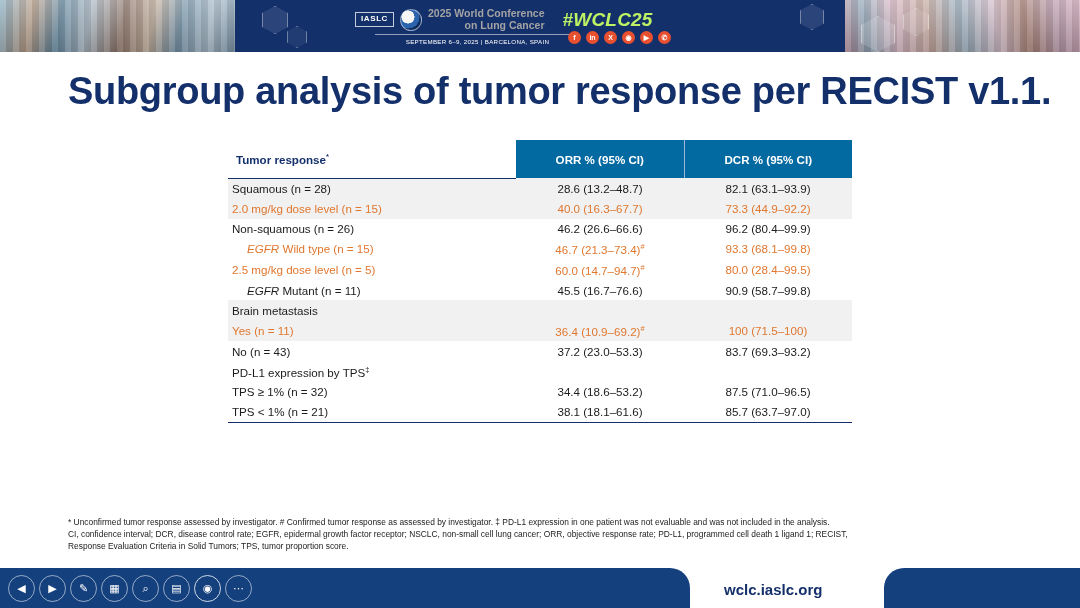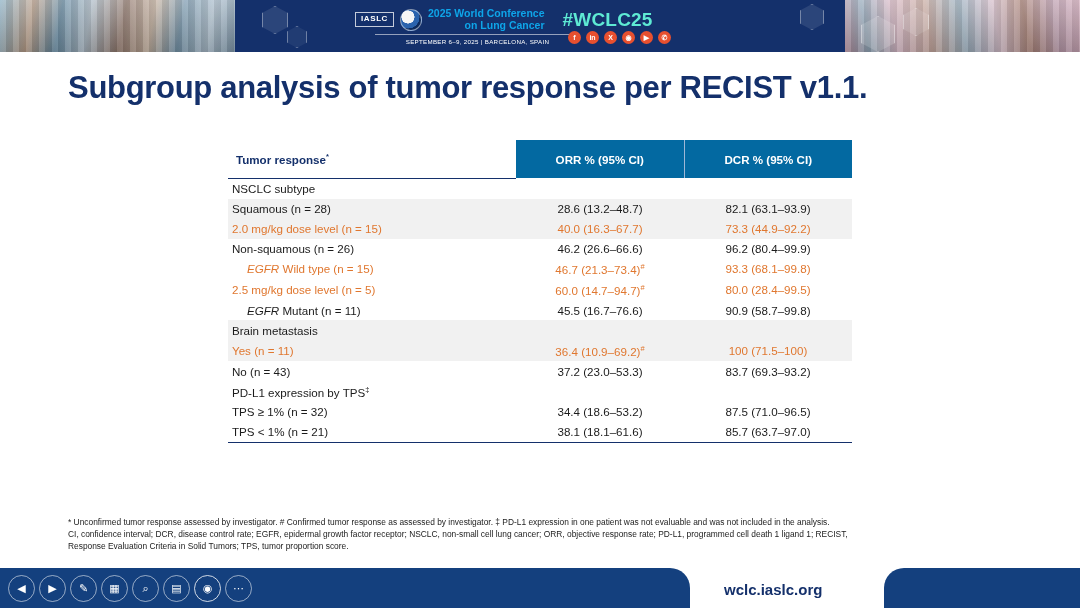--- a/index.html
+++ b/index.html
@@ -74,50 +74,51 @@
     color: #fff;
     font-size: 8px; font-weight: bold; letter-spacing: .6px;
     text-align: center;
   }
   .conf-logo-circle {
     width: 22px; height: 22px; border-radius: 50%;
     background: radial-gradient(circle at 35% 35%, #f6f6f6 0 35%, #2b63ad 36% 62%, #0d2a5c 63% 100%);
     margin: 0 6px;
     border: 1px solid rgba(255,255,255,.5);
   }
-  .conf-text { color: #0ea5e9; line-height: 1.05; }
+  .conf-text { color: #a3a3a3; line-height: 1.05; }
   .conf-text .l1 { font-size: 10.5px; font-weight: bold; }
   .conf-text .l2 { font-size: 10.5px; font-weight: bold; text-align: right; }
   .conf-dates {
     position: absolute; left: 20px; top: 34px;
     color: #fff; font-size: 6.2px; letter-spacing: .3px;
     border-top: 1px solid rgba(255,255,255,.55);
     padding-top: 3px; width: 205px; text-align: center;
   }
   .hashtag {
-    color: #5eead4; font-size: 19px; font-weight: bold; letter-spacing: .2px;
+    color: #bef264; font-size: 19px; font-weight: bold; letter-spacing: .2px;
     margin-left: 8px;
+    font-style: italic;
   }
   .socials { position: absolute; left: 568px; top: 31px; display: flex; gap: 5px; }
   .soc {
     width: 13px; height: 13px; border-radius: 50%;
     display: flex; align-items: center; justify-content: center;
     font-size: 7px; color: #fff; font-weight: bold;
   }
   .soc.fb { background: #e8502f; }
   .soc.in { background: #e8502f; }
   .soc.x  { background: #e8502f; }
   .soc.ig { background: #e8502f; }
   .soc.yt { background: #e8502f; }
   .soc.wc { background: #e8502f; }
 
   
   .slide-title {
     position: absolute; left: 68px; top: 70px;
-    font-size: 31px; font-weight: bold; color: #14306b;
+    font-size: 38px; font-weight: bold; color: #14306b;
     letter-spacing: -0.3px;
   }
 
   
   .table-wrap {
     position: absolute; left: 228px; top: 140px; width: 624px;
   }
   table.data {
     border-collapse: collapse;
     width: 624px;
@@ -241,25 +242,20 @@
       <thead>
         <tr>
           <th class="first">
             <span>Tumor response</span><span class="sup">*</span>
           </th>
           <th class="num">ORR % (95% CI)</th>
           <th class="num th-div">DCR % (95% CI)</th>
         </tr>
       </thead>
       <tbody>
-          <tr class="plain">
-            <td class="label lvl0">NSCLC subtype</td>
-            <td class="num"></td>
-            <td class="num"></td>
-          </tr>
           <tr class="shade">
             <td class="label lvl1">Squamous (n = 28)</td>
             <td class="num">28.6 (13.2–48.7)</td>
             <td class="num">82.1 (63.1–93.9)</td>
           </tr>
           <tr class="shade">
             <td class="label lvl2"><span class="orange">2.0 mg/kg dose level (n = 15)</span></td>
             <td class="num orange">40.0 (16.3–67.7)</td>
             <td class="num orange">73.3 (44.9–92.2)</td>
           </tr>

